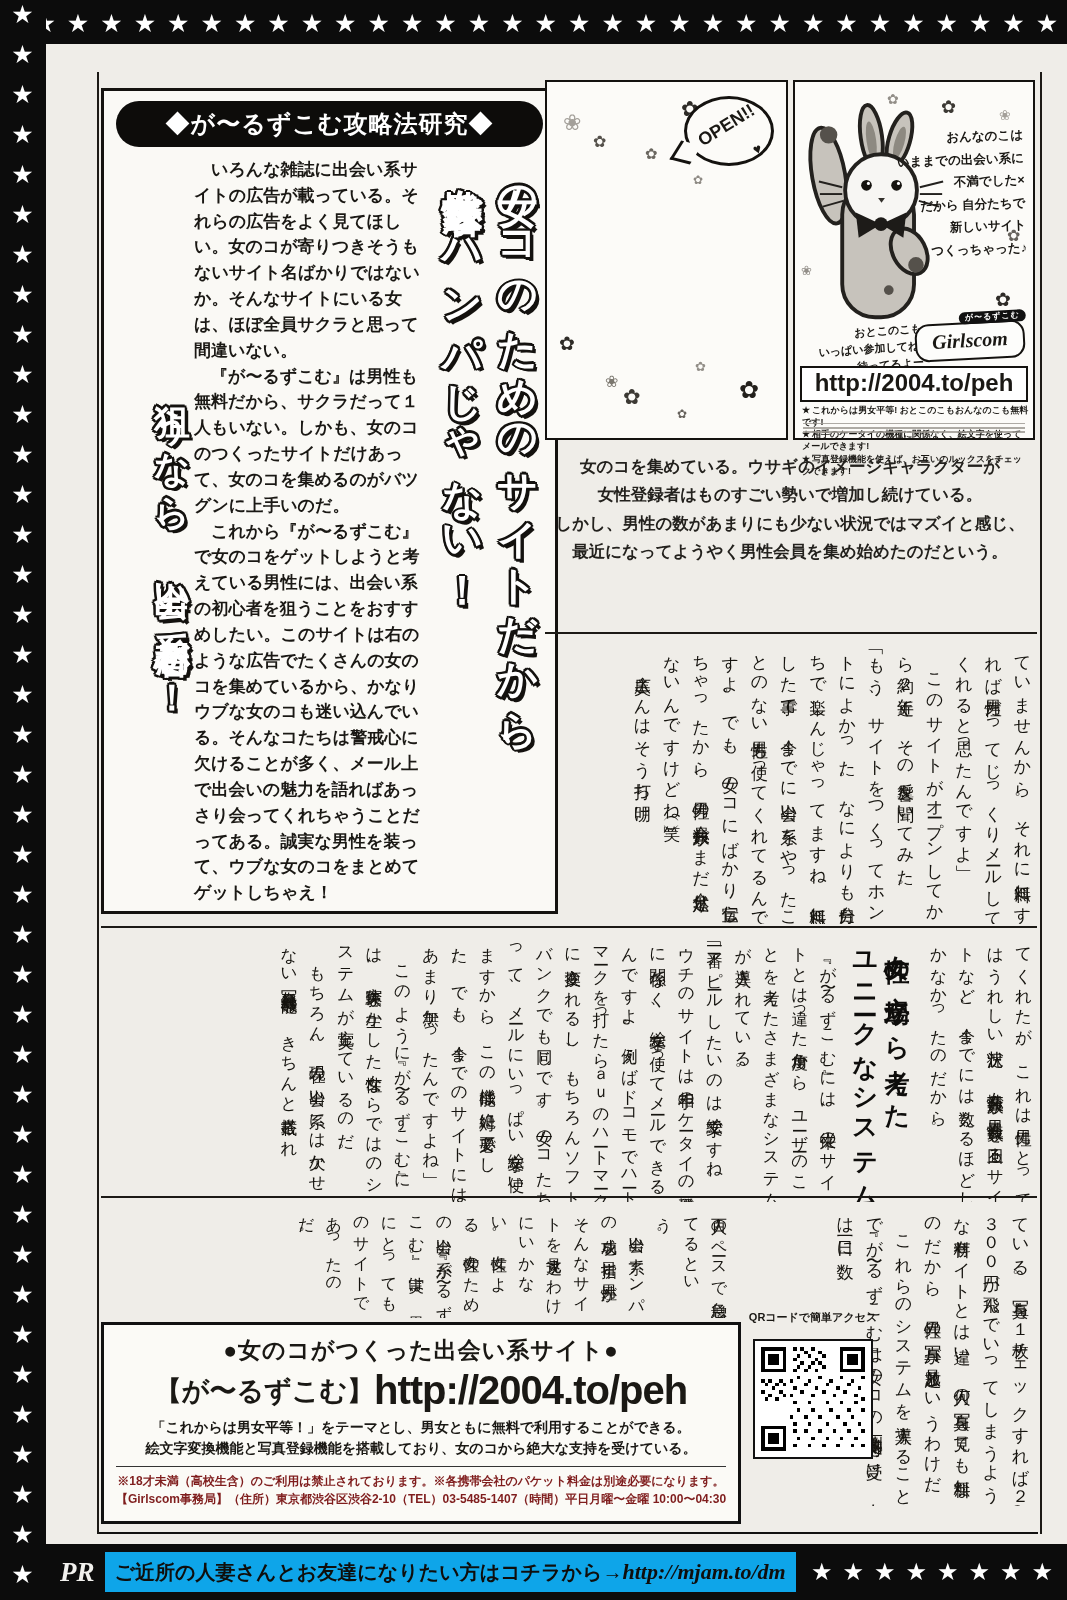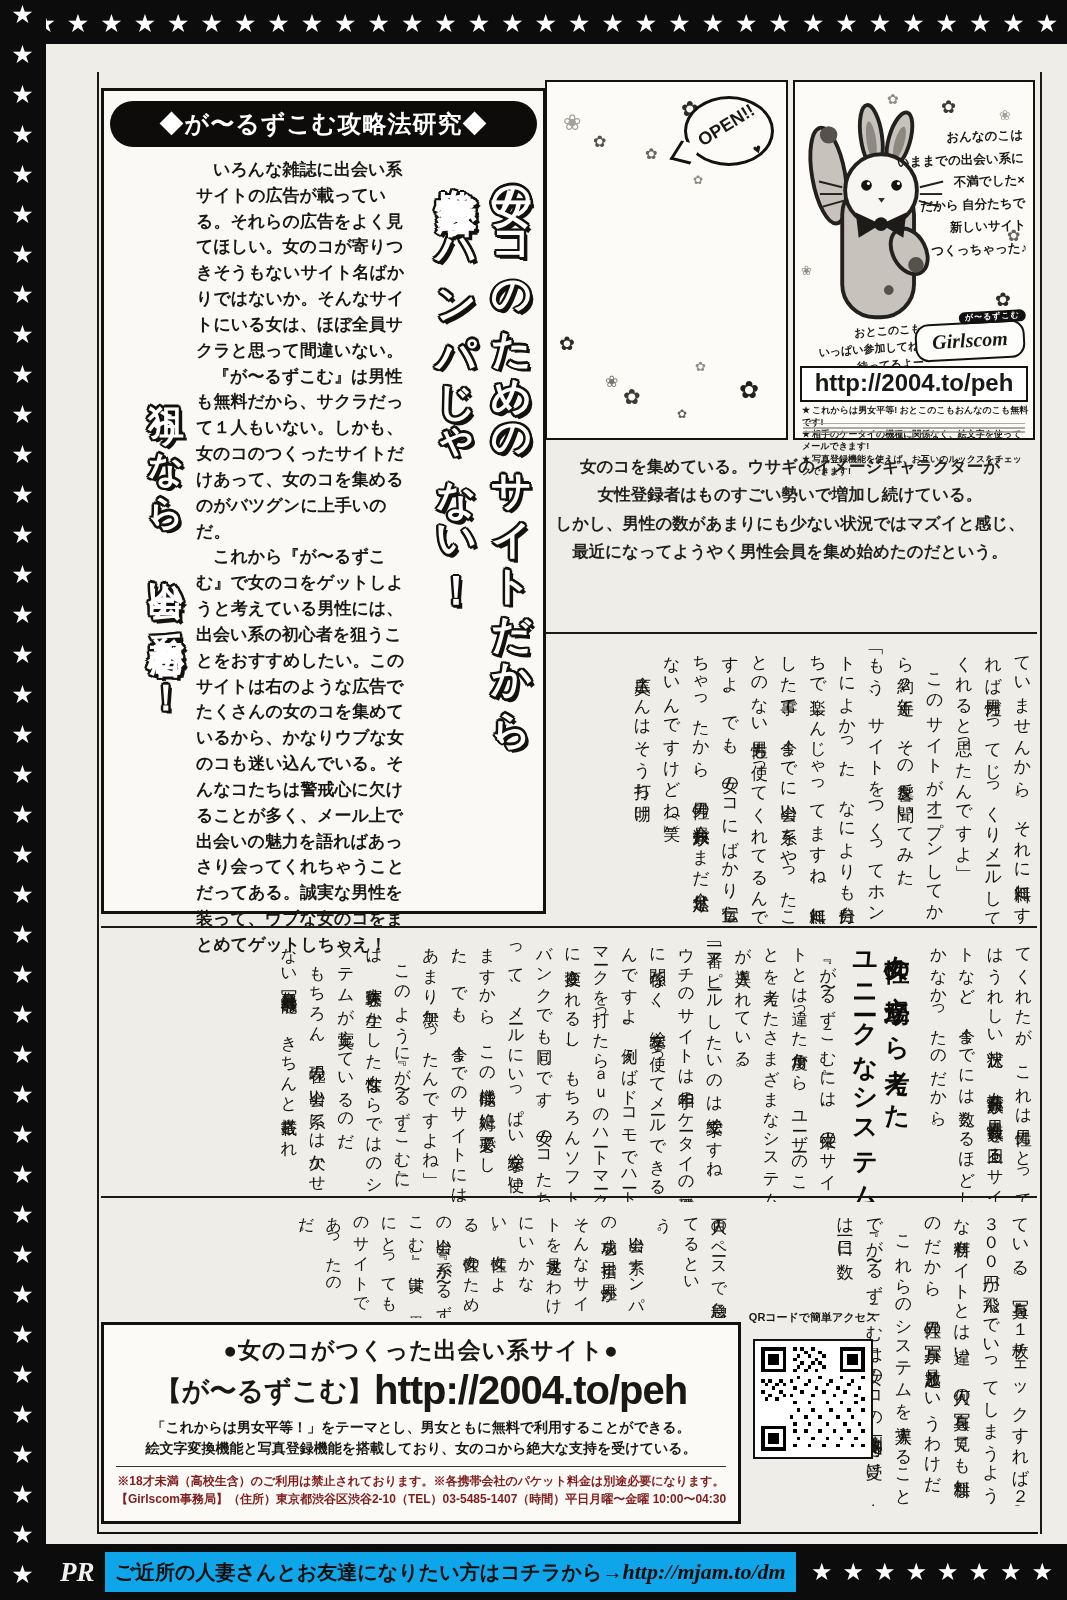--- a/index.html
+++ b/index.html
@@ -13,31 +13,31 @@
     overflow:hidden;white-space:nowrap;}
   .band-left{position:absolute;left:0;top:0;width:46px;height:1600px;background:#0c0c0c;
     color:#fff;writing-mode:vertical-rl;font-size:25px;letter-spacing:11px;line-height:46px;
     overflow:hidden;white-space:nowrap;text-align:center;}
   
   .frame{position:absolute;left:97px;top:72px;width:941px;height:1462px;
     border-left:2px solid #1c1a16;border-right:2px solid #1c1a16;}
   .hr-line{position:absolute;left:99px;top:1532px;width:939px;border-top:2.5px solid #121110;}
   
   .article-box{position:absolute;left:101px;top:88px;width:431px;height:806px;
-    border:3px solid #14120f;background:#faf9f5;padding:8px 4px 6px;}
+    border:3px solid #14120f;background:#faf9f5;padding:8px 10px 6px;}
   .article-title{background:#0d0c0a;color:#fff;border-radius:24px;text-align:center;
     font-size:24px;font-weight:800;height:46px;line-height:46px;letter-spacing:1px;margin:2px 2px 10px;}
   .article-inner{display:flex;}
   .v{writing-mode:vertical-rl;}
   .outline{color:#fff;font-weight:800;
     text-shadow:2.5px 0 0 #14120f,-2.5px 0 0 #14120f,0 2.5px 0 #14120f,0 -2.5px 0 #14120f,
       1.8px 1.8px 0 #14120f,-1.8px 1.8px 0 #14120f,1.8px -1.8px 0 #14120f,-1.8px -1.8px 0 #14120f,
       3.5px 3.5px 0 #14120f;}
   .headline-left{width:76px;height:556px;margin-top:222px;font-size:36px;letter-spacing:3px;line-height:1.0;}
-  .article-paras{flex:1;font-size:17px;line-height:1.52;font-weight:600;padding:0 4px;margin-left:8px;}
+  .article-paras{flex:1;font-size:17px;line-height:1.52;font-weight:600;padding:0 4px;}
   .article-paras p{margin:0;}
   .headline-right{width:116px;height:736px;font-size:40px;letter-spacing:2px;line-height:1.38;}
   .headline-right span{display:block;}
   
   .ad{position:absolute;top:80px;height:356px;border:2.5px solid #14120f;background:#fcfbf8;}
   .ad-left{left:545px;width:239px;}
   .ad-right{left:793px;width:238px;}
   .flower{position:absolute;line-height:1;}
   .open-bubble{position:absolute;right:12px;top:14px;width:84px;height:64px;background:#fcfbf8;
     border:3px solid #14120f;border-radius:50%;}

